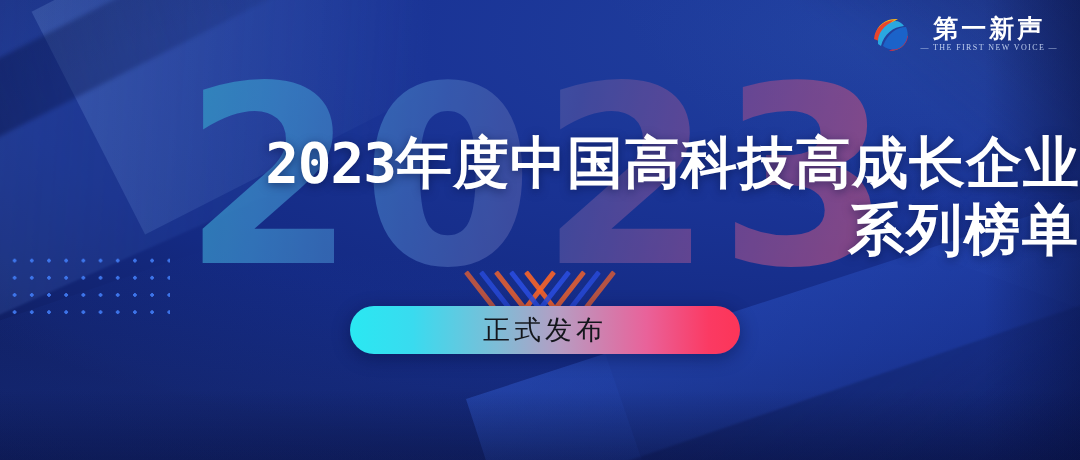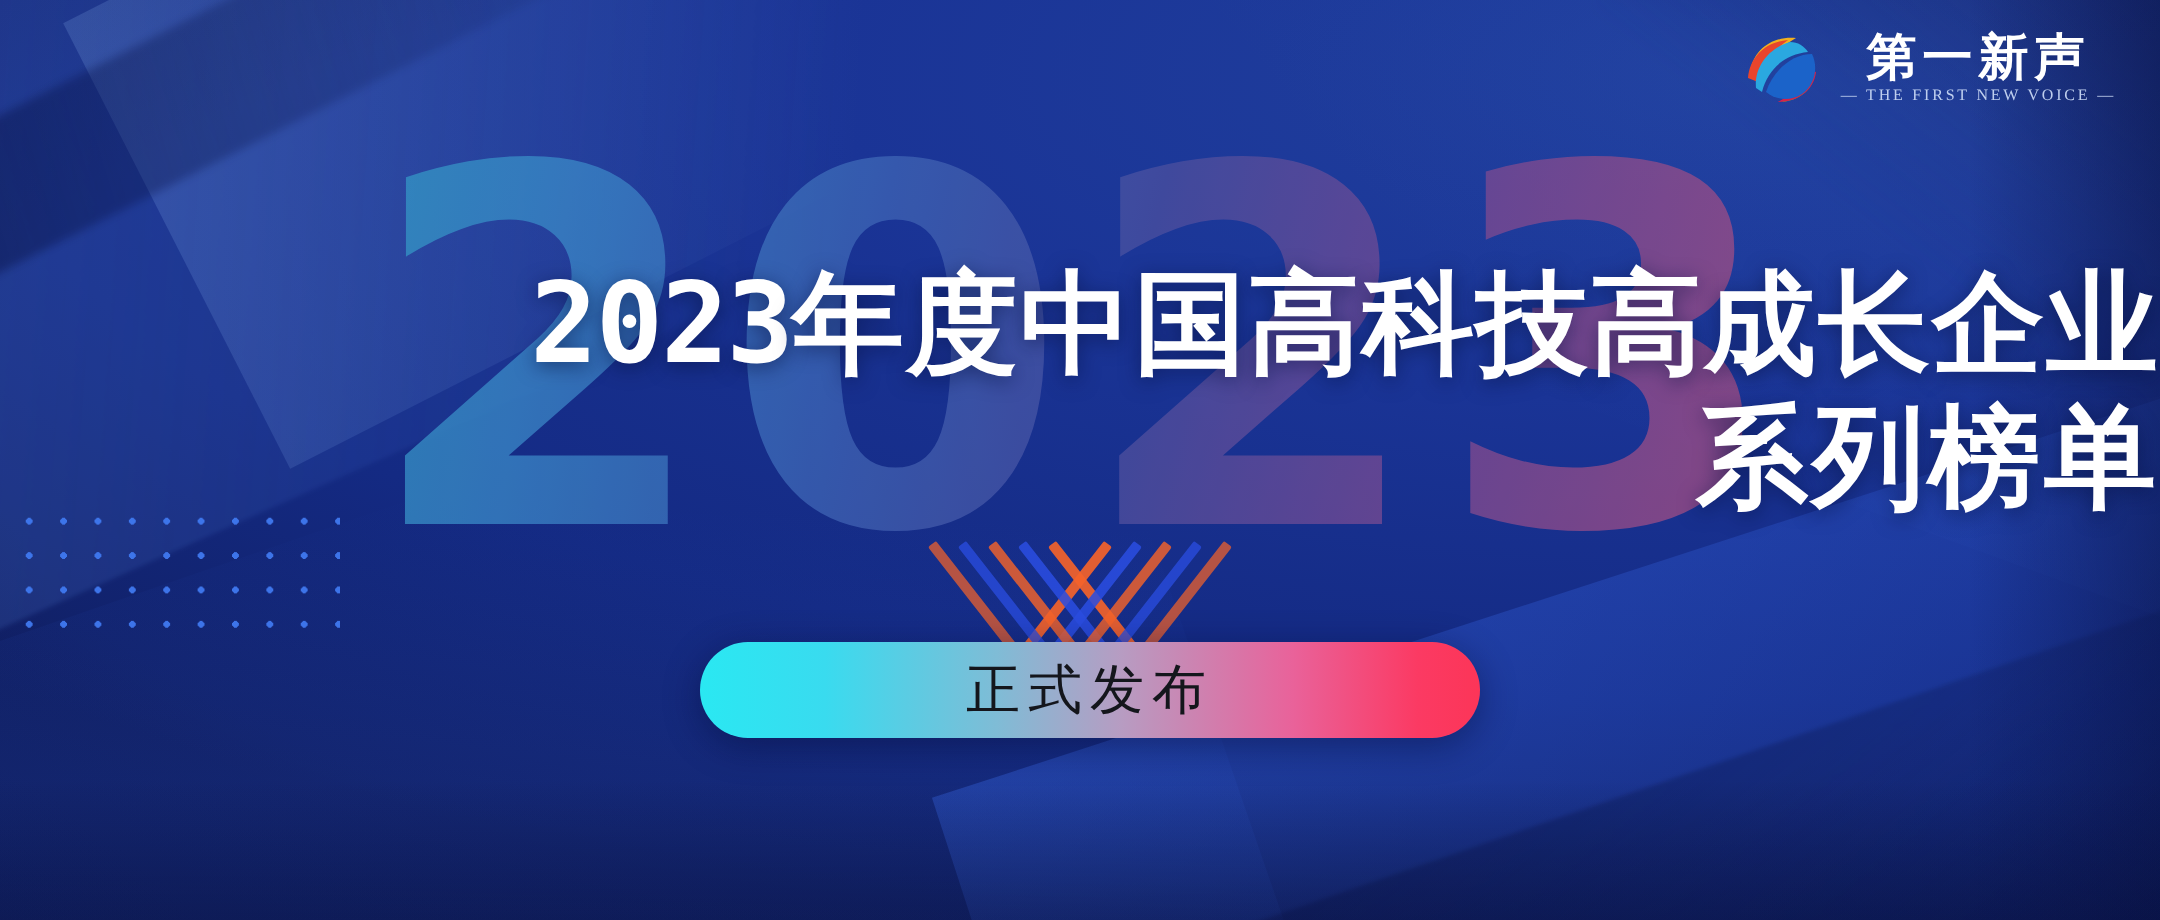--- a/index.html
+++ b/index.html
@@ -148,21 +148,21 @@
   .line2{
     font-size:56px;line-height:64px;letter-spacing:2px;margin-top:6px;
   }
   .yr{
     font-family:"DejaVu Sans Mono","Liberation Mono",monospace;
     font-weight:700;letter-spacing:-1px;
   }
 
   
   .pill{
-    position:absolute;left:350px;top:321px;
+    position:absolute;left:350px;top:306px;
     width:390px;height:48px;border-radius:24px;
     background:linear-gradient(90deg,#2ae8f2 0%,#39dbef 16%,#7fbcd6 38%,#b79cc2 54%,#e9629a 76%,#fb3a63 92%,#fc3558 100%);
     box-shadow:0 4px 18px rgba(5,12,55,.45);
     display:flex;align-items:center;justify-content:center;
   }
   .pill span{
     font-family:"DejaVu Sans","Liberation Sans",sans-serif;
     font-size:27px;font-weight:400;letter-spacing:4px;
     color:#14161c;
   }

